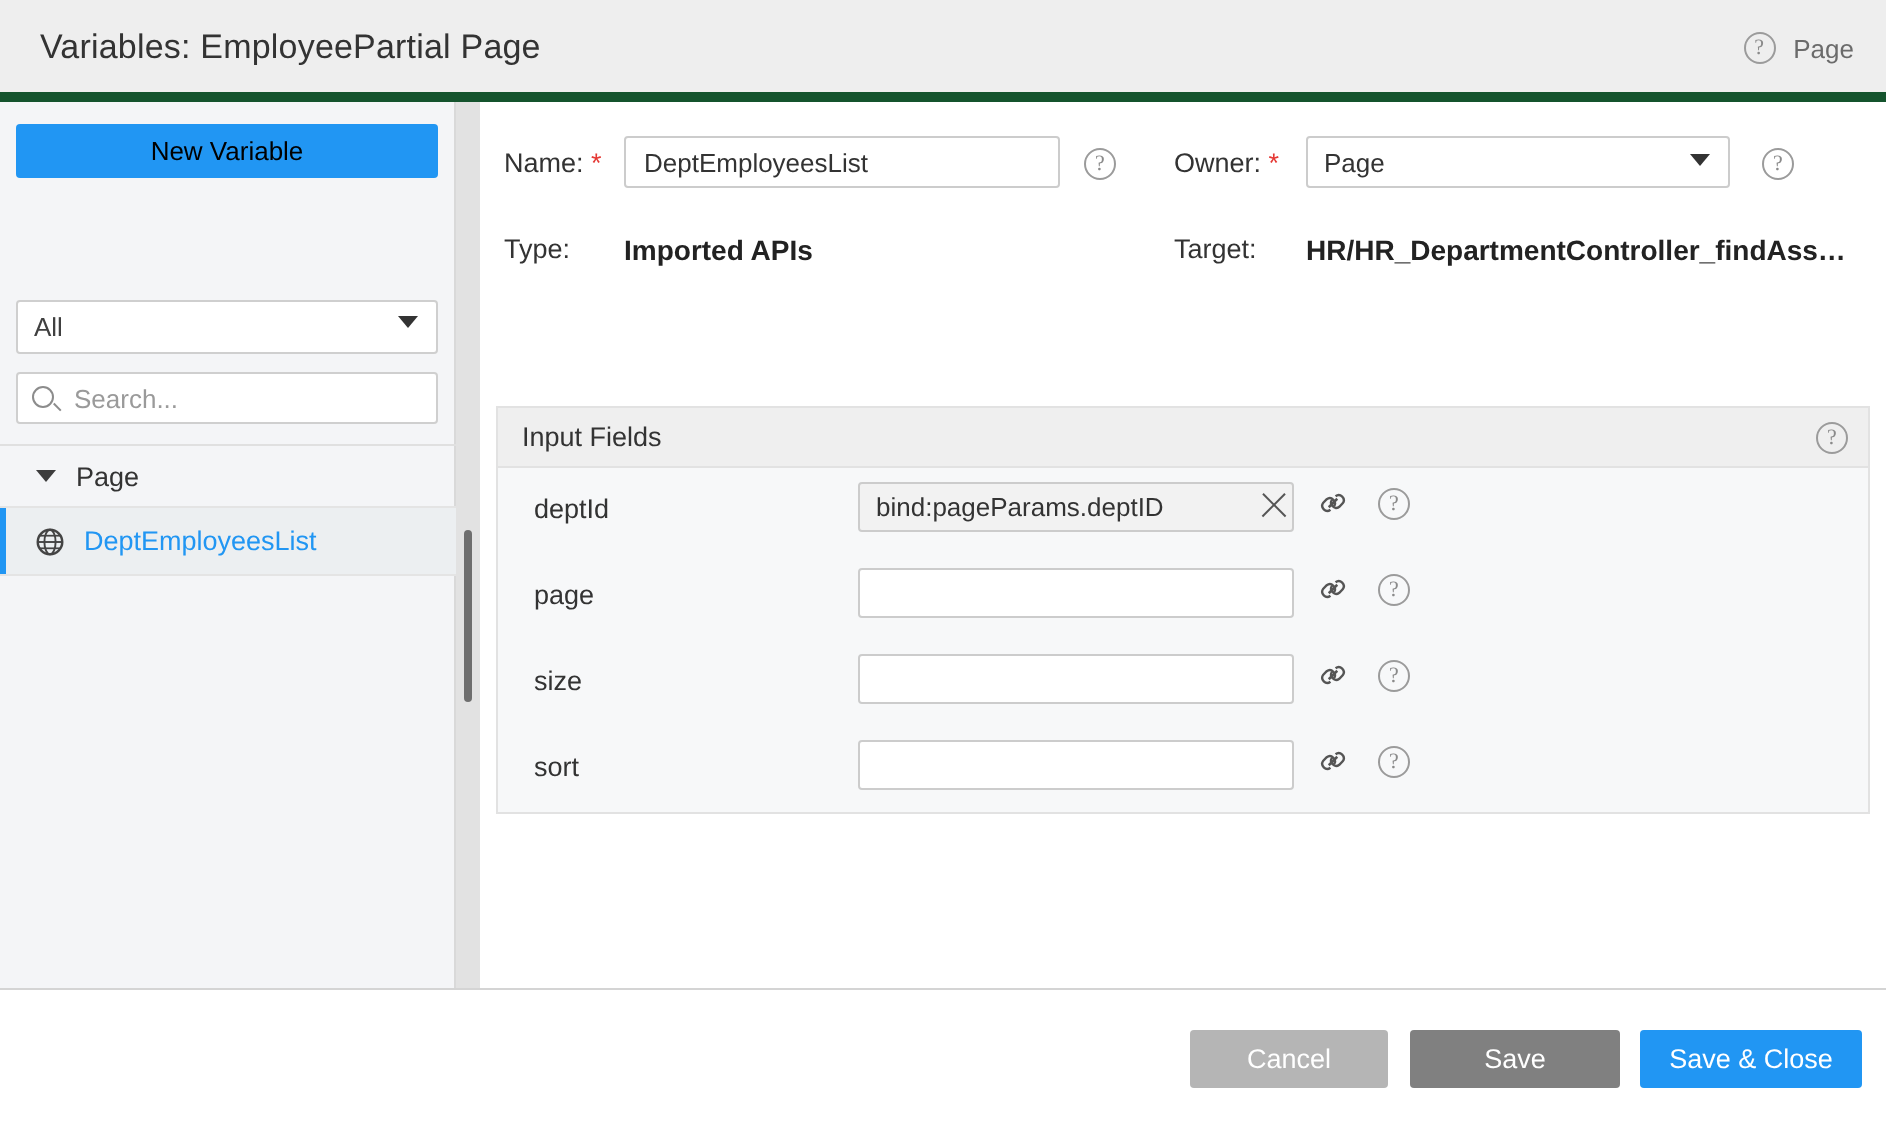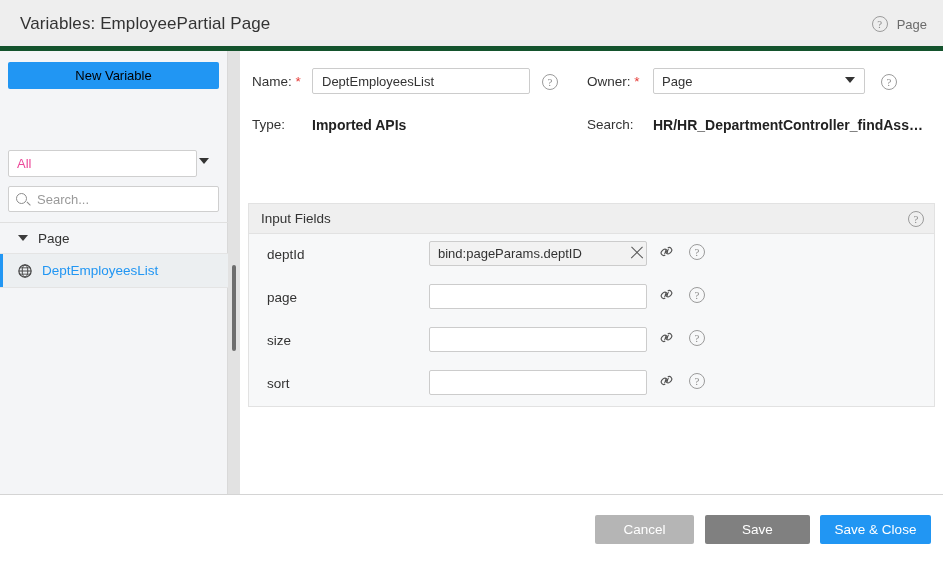--- a/index.html
+++ b/index.html
@@ -37,23 +37,23 @@
   .sidebar {
     position:absolute; left:0; top:51px; width:228px; height:443px;
     background:#f4f5f7; border-right:1px solid #d9d9d9;
   }
   .new-var-btn {
     position:absolute; left:8px; top:11px; width:211px; height:27px;
     background:#2196f3; color:#000000; border:none; border-radius:2px;
     font-size:13px; font-family:"Liberation Sans", sans-serif; cursor:pointer;
   }
   .filter-select {
-    position:absolute; left:8px; top:99px; width:189px; height:27px;
+    position:absolute; left:8px; top:99px; width:211px; height:27px;
     background:#ffffff; border:1px solid #cfcfcf; border-radius:2px;
-    font-size:13px; color:#ec4899; padding-left:8px;
+    font-size:13px; color:#404040; padding-left:8px;
     font-family:"Liberation Sans", sans-serif; cursor:pointer;
     -webkit-appearance:none; appearance:none;
   }
   .sel-caret {
     position:absolute; left:199px; top:107px; pointer-events:none;
     width:0;height:0;border-left:5px solid transparent;border-right:5px solid transparent;
     border-top:6px solid #333;
   }
   .search-box {
     position:absolute; left:8px; top:135px; width:211px; height:26px;
@@ -264,21 +264,21 @@
     </div>
     <select class="owner-select">
       <option>Page</option>
     </select>
     <div class="owner-caret"></div>
     <span class="qmark" style="position:absolute; left:641px; top:23px;">?</span>
 
     <div class="row-label" style="left:12px; top:66px;">Type:</div>
     <div class="static-val" style="left:72px; top:66px;">Imported APIs</div>
 
-    <div class="row-label" style="left:347px; top:66px;">Search:</div>
+    <div class="row-label" style="left:347px; top:66px;">Target:</div>
     <div class="static-val" style="left:413px; top:66px;">HR/HR_DepartmentController_findAss…</div>
 
 
     <div class="panel">
       <div class="panel-head">
         <div class="panel-title">Input Fields</div>
         <span class="qmark panel-help">?</span>
       </div>
 
       <div class="field-row" style="top:30px;">

